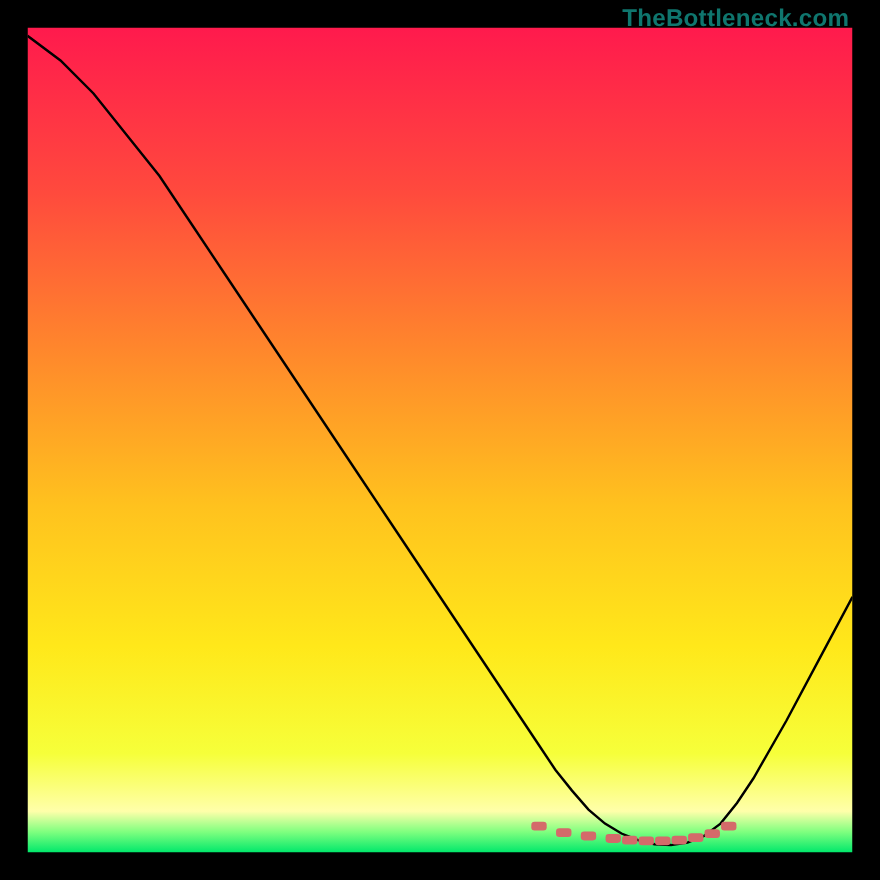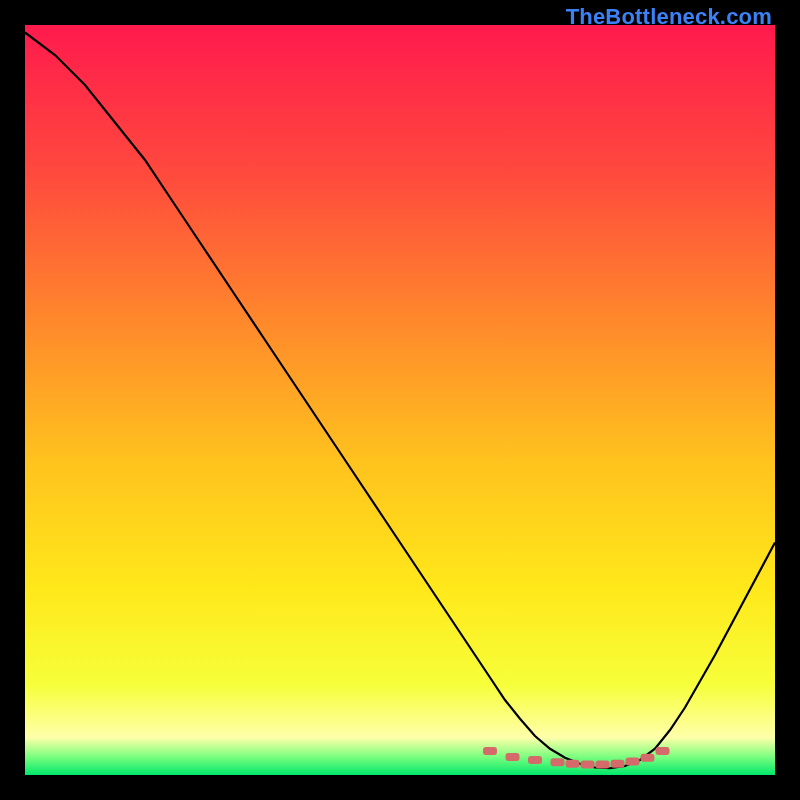--- a/index.html
+++ b/index.html
@@ -22,21 +22,21 @@
     position: absolute;
     left: 0;
     top: 0;
     width: 750px;
     height: 750px;
   }
   .watermark {
     position: absolute;
     right: 28px;
     top: 4px;
-    color: #3b82f6;
+    color: #0f766e;
     font-family: Arial, Helvetica, sans-serif;
     font-size: 22px;
     font-weight: 600;
     letter-spacing: 0.2px;
   }
 </style>
 </head>
 <body>
 
 <div class="frame">

